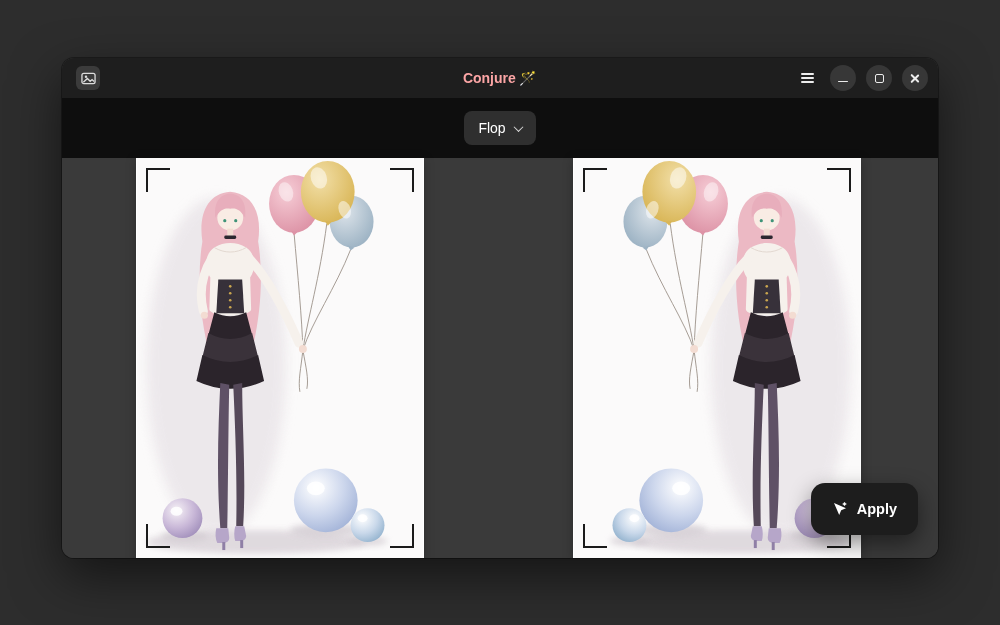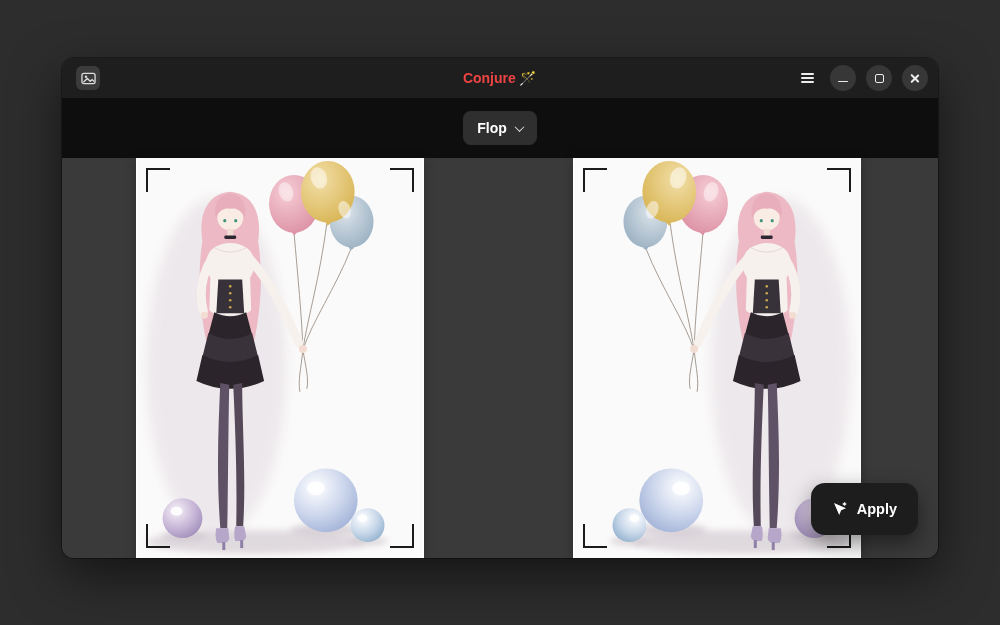--- a/index.html
+++ b/index.html
@@ -20,21 +20,21 @@
   .headerbar {
     height:40px; flex:0 0 auto; background:#1e1e1e;
     display:flex; align-items:center; padding:0 10px; position:relative;
   }
   .app-icon {
     width:24px; height:24px; border-radius:6px; background:#3b3b3b;
     display:flex; align-items:center; justify-content:center; margin-left:4px;
   }
   .win-title {
     position:absolute; left:0; right:0; text-align:center;
-    color:#ef4444; font-weight:bold; font-size:14px; pointer-events:none;
+    color:#fca5a5; font-weight:bold; font-size:14px; pointer-events:none;
   }
   .header-controls { margin-left:auto; display:flex; align-items:center; gap:10px; z-index:1; }
   .icon-btn {
     width:26px; height:26px; border-radius:50%; border:none; background:transparent;
     display:flex; align-items:center; justify-content:center; cursor:pointer;
   }
   .icon-btn.circle { background:#373737; }
   .menu-glyph { display:flex; flex-direction:column; gap:2.5px; }
   .menu-glyph span { display:block; width:13px; height:1.5px; background:#ececec; border-radius:1px; }
   .min-glyph { width:10px; height:1.6px; background:#ececec; border-radius:1px; margin-top:7px; }
@@ -45,21 +45,21 @@
   .x-glyph i:last-child  { transform:rotate(-45deg); }
 
   
   .toolbar {
     height:60px; flex:0 0 auto; background:#0e0e0e;
     display:flex; align-items:center; justify-content:center;
   }
   .op-btn {
     display:flex; align-items:center; gap:9px;
     background:#2f2f2f; border:none; border-radius:8px;
-    color:#ffffff; font-weight:bold; font-size:14px;
+    color:#ffffff; font-weight:normal; font-size:14px;
     font-family:"Liberation Sans", sans-serif;
     padding:9px 14px; cursor:pointer;
   }
   .chevron {
     width:7px; height:7px; border-right:1.8px solid #d8d8d8; border-bottom:1.8px solid #d8d8d8;
     transform:rotate(45deg) translate(-1px,-1px);
   }
 
   
   .content { flex:1; position:relative; background:#3a3a3a; }

